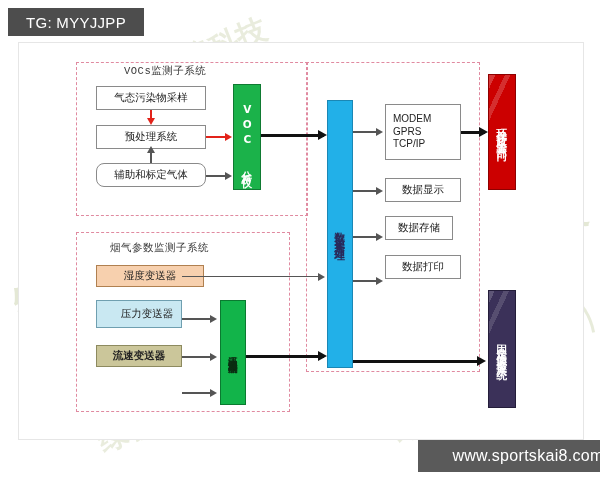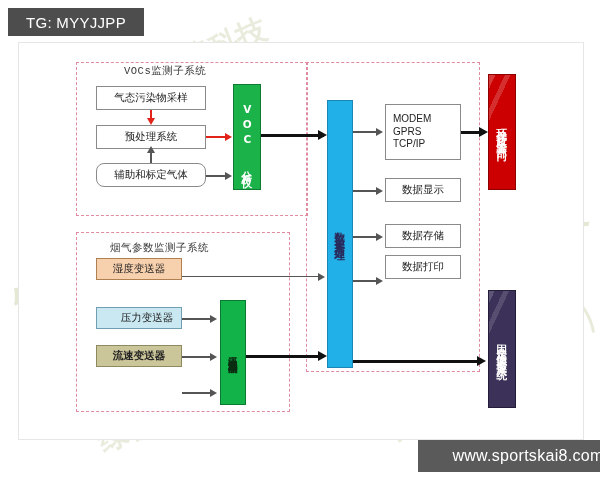--- a/index.html
+++ b/index.html
@@ -193,21 +193,21 @@
   <div class="vbox daq-box" style="left:327px;top:100px;width:26px;height:268px;">
     <span class="vtext" id="daq-label">数据采集与处理</span>
   </div>
 
   <div class="box" style="left:385px;top:178px;width:76px;height:24px;">数据显示</div>
 
   <div class="box multi left-al" style="left:385px;top:104px;width:76px;height:56px;">MODEM
 GPRS
 TCP/IP</div>
 
-  <div class="box" style="left:385px;top:224px;width:76px;height:24px;text-align:center;">数据存储</div>
+  <div class="box" style="left:385px;top:216px;width:68px;height:24px;text-align:center;">数据存储</div>
 
   <div class="box" style="left:385px;top:255px;width:76px;height:24px;">数据打印</div>
 
   <div class="ln" style="left:353px;top:131px;width:25px;height:1.5px;"></div>
   <div class="arrow ar-r" style="left:376px;top:128px;"></div>
 
   <div class="ln" style="left:353px;top:190px;width:25px;height:1.5px;"></div>
   <div class="arrow ar-r" style="left:376px;top:187px;"></div>
 
   <div class="ln" style="left:353px;top:236px;width:25px;height:1.5px;"></div>
@@ -223,23 +223,23 @@
     <span class="vtext" id="env-label">环保行政主管部门</span>
   </div>
 
   <div class="vbox src-box" style="left:488px;top:290px;width:28px;height:118px;">
     <span class="vtext" id="src-label">固定污染源监控系统</span>
   </div>
 
   <div class="ln thick" style="left:353px;top:360px;width:128px;height:2.5px;"></div>
   <div class="arrow ar-r thick" style="left:477px;top:356px;"></div>
 
-  <div class="box s-humid" style="left:96px;top:258px;width:86px;height:22px;">湿度变送器</div>
-
-  <div class="box s-press" style="left:96px;top:307px;width:86px;height:22px;padding-left:16px;">压力变送器</div>
+  <div class="box s-humid" style="left:96px;top:265px;width:108px;height:22px;">湿度变送器</div>
+
+  <div class="box s-press" style="left:96px;top:300px;width:86px;height:28px;padding-left:16px;">压力变送器</div>
 
   <div class="box s-flow" style="left:96px;top:345px;width:86px;height:22px;font-weight:bold;">流速变送器</div>
 
 
   <div class="vbox collector-box" style="left:220px;top:300px;width:26px;height:105px;">
     <span class="vtext" style="font-size:9.5px;letter-spacing:1px;" id="coll-label">温压流监测集成器</span>
   </div>
 
   <div class="ln" style="left:182px;top:276px;width:141px;height:1.2px;"></div>
   <div class="arrow ar-r" style="left:318px;top:273px;"></div>

